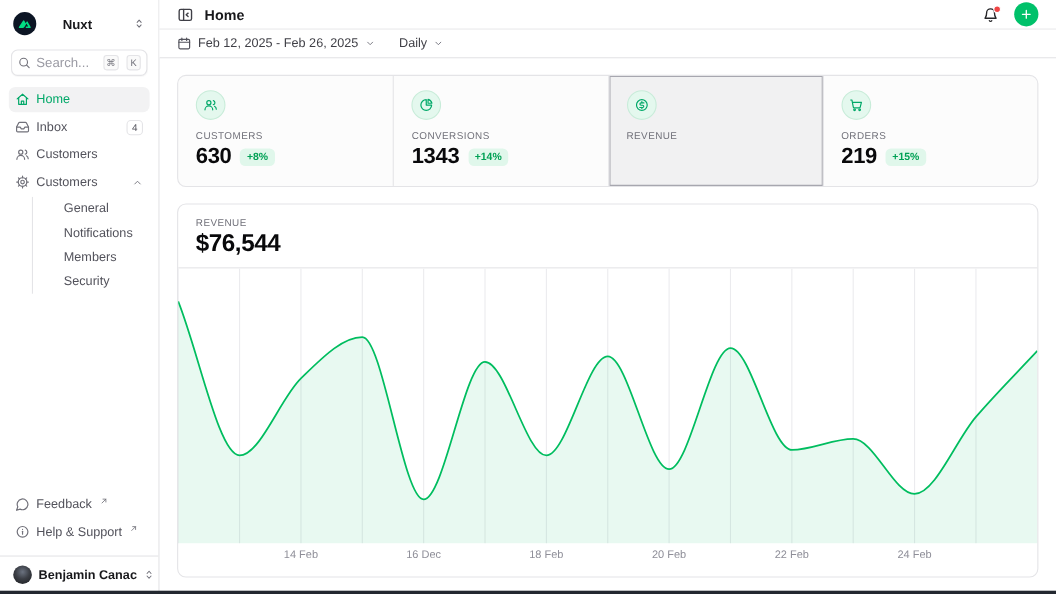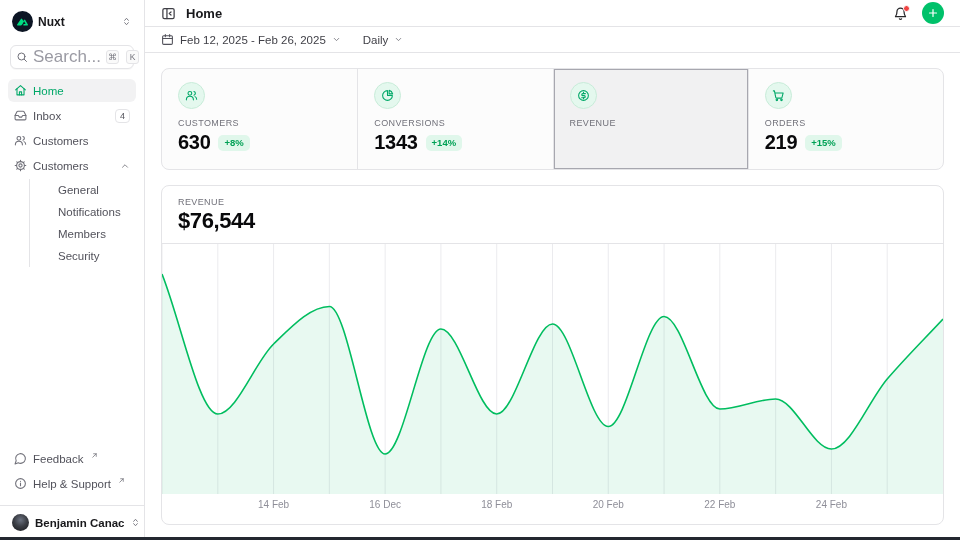--- a/index.html
+++ b/index.html
@@ -10,34 +10,34 @@
     -webkit-font-smoothing:antialiased;
   }
   svg { display:block; }
 
   
   .sidebar {
     width:145px; min-width:145px; height:100%;
     border-right:1px solid #e4e4e7; background:#fff;
     display:flex; flex-direction:column;
   }
-  .logo-row { display:flex; align-items:center; gap:5px; padding:11px 12px 9px 12px; }
+  .logo-row { display:flex; align-items:center; gap:24px; padding:11px 12px 9px 12px; }
   .logo-badge {
     width:21px; height:21px; border-radius:50%; background:#0c1524;
     display:flex; align-items:center; justify-content:center; flex:none;
   }
   .logo-name { font-size:12px; font-weight:600; color:#18181b; }
   .icon-btn-ghost { margin-left:auto; color:#71717a; display:flex; cursor:pointer; }
 
   .search-box {
     margin:4px 10px 10px 10px; height:24px; border:1px solid #e4e4e7; border-radius:6px;
     background:#fff; box-shadow:0 1px 1px rgba(0,0,0,.03);
     display:flex; align-items:center; gap:5px; padding:0 5px; cursor:text;
   }
-  .search-box .ph { font-size:17px; color:#9a9aa3; flex:1; }
+  .search-box .ph { font-size:12px; color:#9a9aa3; flex:1; }
   .kbd {
     font-size:8.5px; color:#71717a; border:1px solid #e4e4e7; background:#fafafa;
     border-radius:3px; min-width:13px; height:14px; display:flex; align-items:center;
     justify-content:center; padding:0 2px;
   }
   .kbd + .kbd { margin-left:2px; }
 
   nav { padding:0 8px; }
   .nav-item {
     display:flex; align-items:center; gap:6px; height:23px; padding:0 6px;

